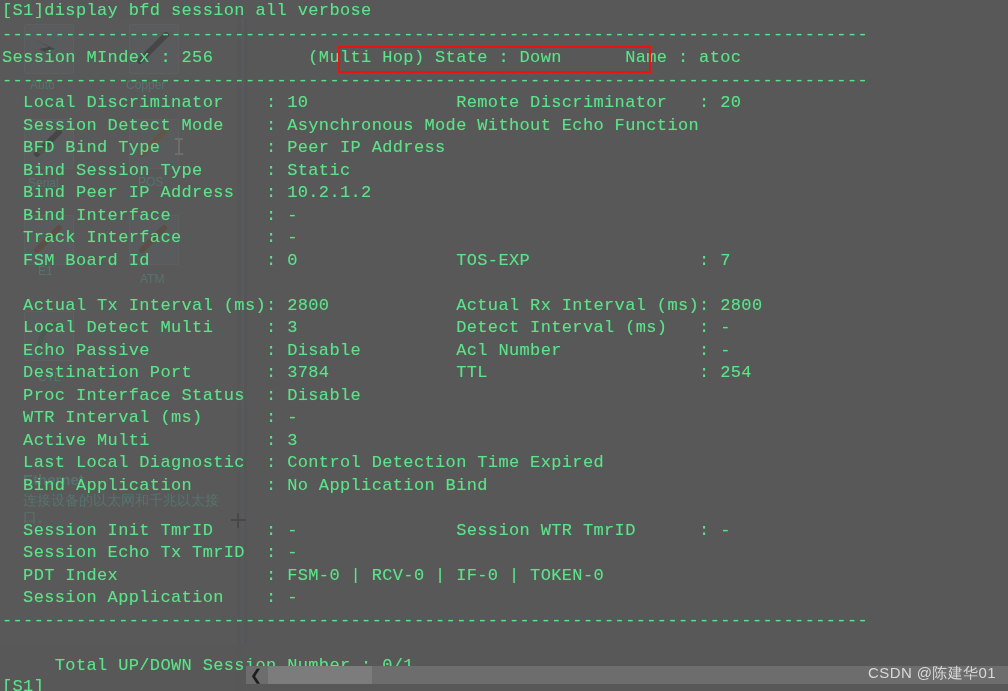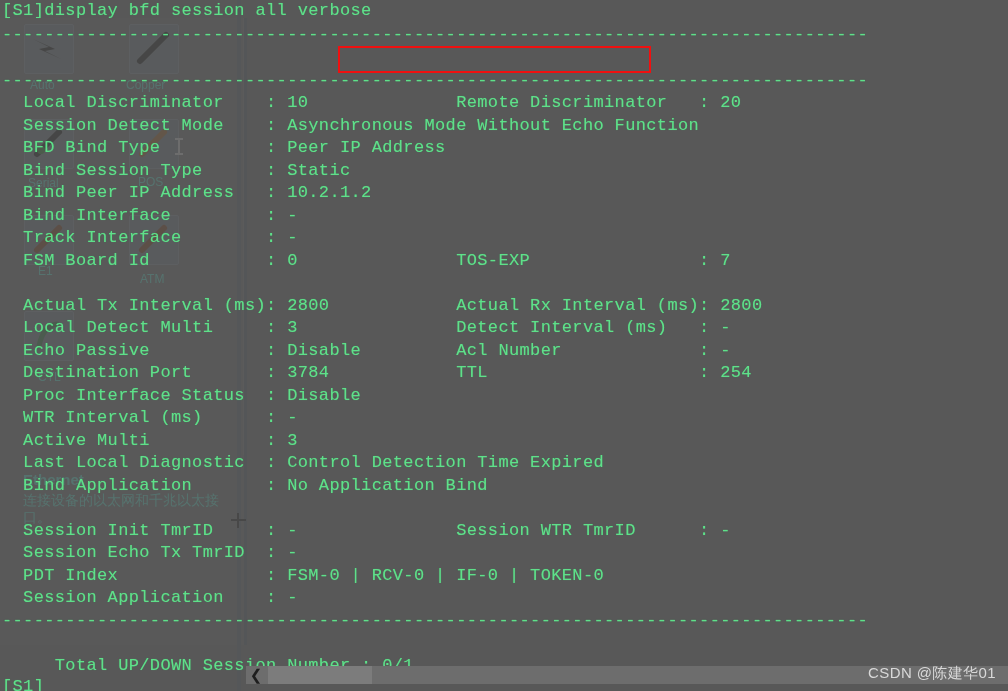--- a/index.html
+++ b/index.html
@@ -261,20 +261,21 @@
     </div>
 
     <div class="cursor-i"></div>
     <div class="plus-cursor"></div>
   </div>
 
   <div class="terminal">
     <div class="term-inner" id="term-lines">
         <div class="line" style="top: 0px;">[S1]display bfd session all verbose</div>
         <div class="line" style="top: 24px;">----------------------------------------------------------------------------------</div>
+        <div class="line" style="top: 47px;">Session MIndex : 256         (Multi Hop) State : Down      Name : atoc</div>
         <div class="line" style="top: 70px;">----------------------------------------------------------------------------------</div>
         <div class="line" style="top: 92px;">  Local Discriminator    : 10              Remote Discriminator   : 20</div>
         <div class="line" style="top: 115px;">  Session Detect Mode    : Asynchronous Mode Without Echo Function</div>
         <div class="line" style="top: 137px;">  BFD Bind Type          : Peer IP Address</div>
         <div class="line" style="top: 160px;">  Bind Session Type      : Static</div>
         <div class="line" style="top: 182px;">  Bind Peer IP Address   : 10.2.1.2</div>
         <div class="line" style="top: 205px;">  Bind Interface         : -</div>
         <div class="line" style="top: 227px;">  Track Interface        : -</div>
         <div class="line" style="top: 250px;">  FSM Board Id           : 0               TOS-EXP                : 7</div>
         <div class="line" style="top: 295px;">  Actual Tx Interval (ms): 2800            Actual Rx Interval (ms): 2800</div>

